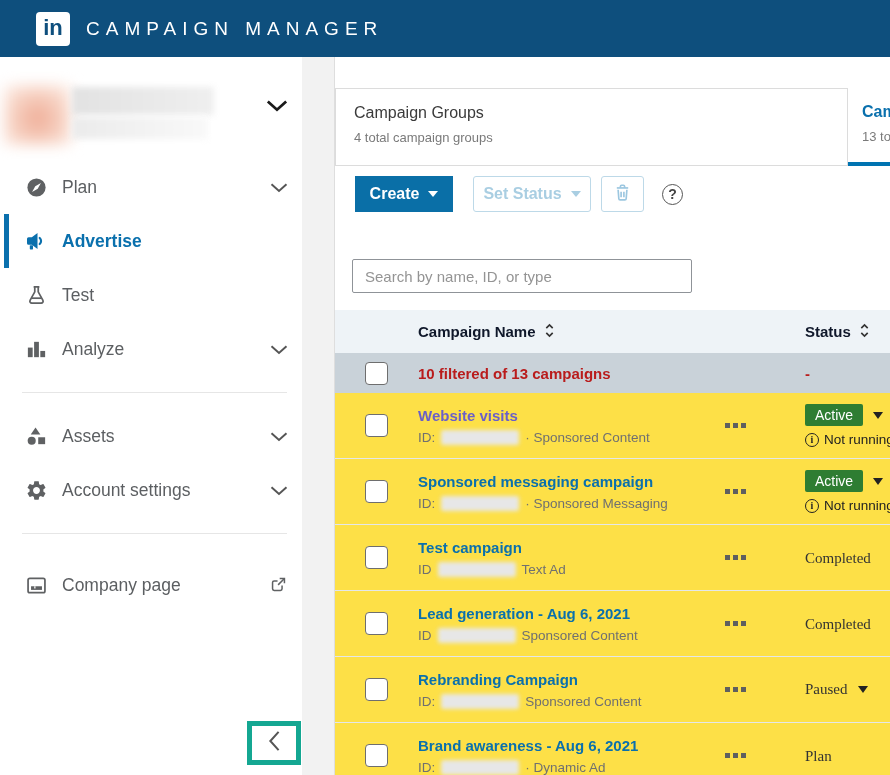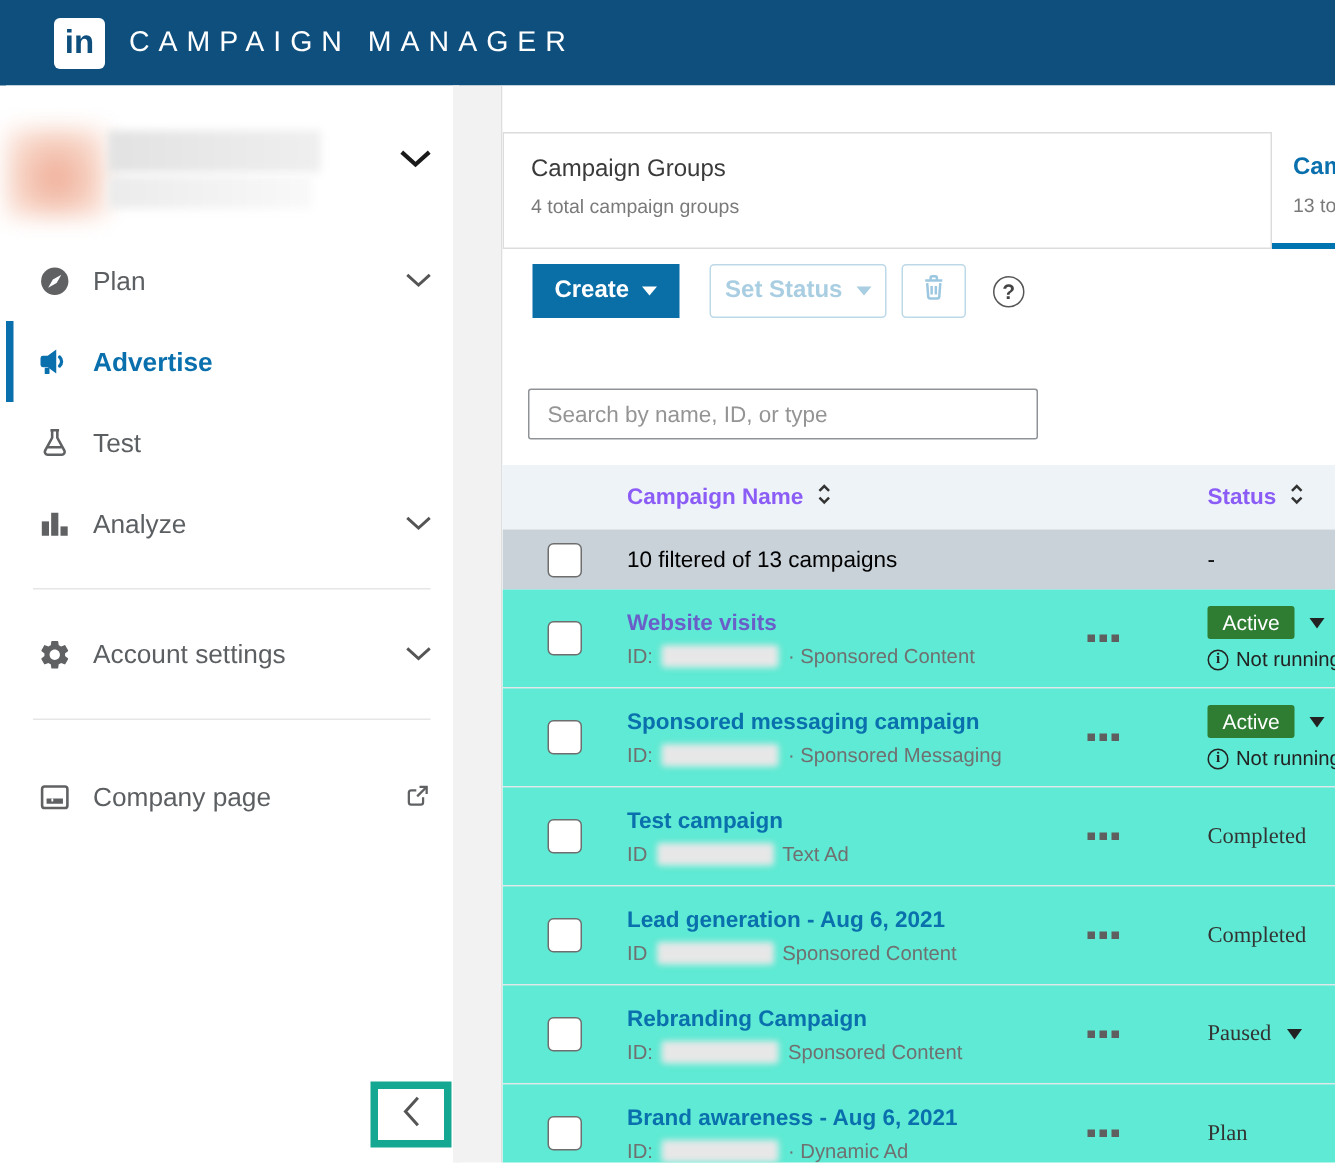--- a/index.html
+++ b/index.html
@@ -81,25 +81,25 @@
     align-items:center; justify-content:center; cursor:pointer; }
 
   .search-row { margin-top:47px; padding-left:17px; }
   .search-input { width:340px; height:34px; border:1px solid #8f9398; border-radius:2px;
     font-size:15px; padding:0 12px; color:#333;
     font-family:"Liberation Sans","DejaVu Sans",sans-serif; }
   .search-input::placeholder { color:#949494; }
 
   .table { margin-top:17px; }
   .trow { display:grid; grid-template-columns:64px 326px 80px 300px; align-items:center; }
-  .thead { height:43px; background:#eef3f7; font-size:15px; font-weight:bold; color:#8b5cf6; }
+  .thead { height:43px; background:#eef3f7; font-size:15px; font-weight:bold; color:#0f172a; }
   .th-name { grid-column:2; padding-left:19px; display:flex; align-items:center; gap:8px; cursor:pointer; }
   .th-status { grid-column:4; display:flex; align-items:center; gap:8px; cursor:pointer; }
-  .summary { height:40px; background:#c9d2d9; font-size:15px; font-weight:normal; color:#000000; }
-  .row { height:66px; background:#5eead4; border-bottom:1px solid #e4e7ea; }
+  .summary { height:40px; background:#c9d2d9; font-size:15px; font-weight:bold; color:#b91c1c; }
+  .row { height:66px; background:#fde047; border-bottom:1px solid #e4e7ea; }
   .cell-check { padding-left:30px; }
   .checkbox { display:block; width:23px; height:23px; border:1.5px solid #6e6e6e;
     border-radius:4px; background:#fff; cursor:pointer; }
   .cell-name { padding-left:19px; }
   .name-link { font-size:15px; font-weight:bold; color:#0a70ad; cursor:pointer; text-decoration:none; }
   .name-link.visited { color:#6a5fc9; }
   .subline { margin-top:5px; font-size:13.5px; color:#707070; display:flex;
     align-items:center; gap:6px; }
   .id-blur { width:78px; height:15px; background:#e7e7e7; border-radius:2px; filter:blur(2px); }
   .cell-menu { display:flex; gap:3.5px; cursor:pointer; }
@@ -191,20 +191,35 @@
       <span class="nav-label">Analyze</span>
       <span class="nav-chev">
         <svg width="18" height="12" viewBox="0 0 24 14" fill="none" stroke="#555" stroke-width="2.6">
             <path d="M2 2l10 9L22 2"></path>
           </svg>
       </span>
     </div>
 
     <div class="sidebar-divider"></div>
 
+    <div class="nav-item">
+      <span class="nav-icon">
+        <svg width="23" height="23" viewBox="0 0 24 24" fill="#5f6163">
+            <path d="M11 2.5 L16 10 H6 Z"></path>
+            <circle cx="7" cy="16.5" r="4.2"></circle>
+            <rect x="13.8" y="12.8" width="7.2" height="7.2"></rect>
+          </svg>
+      </span>
+      <span class="nav-label">Assets</span>
+      <span class="nav-chev">
+        <svg width="18" height="12" viewBox="0 0 24 14" fill="none" stroke="#555" stroke-width="2.6">
+            <path d="M2 2l10 9L22 2"></path>
+          </svg>
+      </span>
+    </div>
 
     <div class="nav-item">
       <span class="nav-icon">
         <svg width="23" height="23" viewBox="0 0 24 24" fill="#5f6163">
             <path d="M19.14,12.94c0.04-0.3,0.06-0.61,0.06-0.94c0-0.32-0.02-0.64-0.07-0.94l2.03-1.58c0.18-0.14,0.23-0.41,0.12-0.61l-1.92-3.32c-0.12-0.22-0.37-0.29-0.59-0.22l-2.39,0.96c-0.5-0.38-1.03-0.7-1.62-0.94L14.4,2.81c-0.04-0.24-0.24-0.41-0.48-0.41h-3.84c-0.24,0-0.43,0.17-0.47,0.41L9.25,5.35C8.66,5.59,8.12,5.92,7.63,6.29L5.24,5.33c-0.22-0.08-0.47,0-0.59,0.22L2.74,8.87C2.62,9.08,2.66,9.34,2.86,9.48l2.03,1.58C4.84,11.36,4.8,11.69,4.8,12s0.02,0.64,0.07,0.94l-2.03,1.58c-0.18,0.14-0.23,0.41-0.12,0.61l1.92,3.32c0.12,0.22,0.37,0.29,0.59,0.22l2.39-0.96c0.5,0.38,1.03,0.7,1.62,0.94l0.36,2.54c0.05,0.24,0.24,0.41,0.48,0.41h3.84c0.24,0,0.44-0.17,0.47-0.41l0.36-2.54c0.59-0.24,1.13-0.56,1.62-0.94l2.39,0.96c0.22,0.08,0.47,0,0.59-0.22l1.92-3.32c0.12-0.22,0.07-0.47-0.12-0.61L19.14,12.94z M12,15.6c-1.98,0-3.6-1.62-3.6-3.6s1.62-3.6,3.6-3.6s3.6,1.62,3.6,3.6S13.98,15.6,12,15.6z"></path>
           </svg>
       </span>
       <span class="nav-label">Account settings</span>
       <span class="nav-chev">
         <svg width="18" height="12" viewBox="0 0 24 14" fill="none" stroke="#555" stroke-width="2.6">

